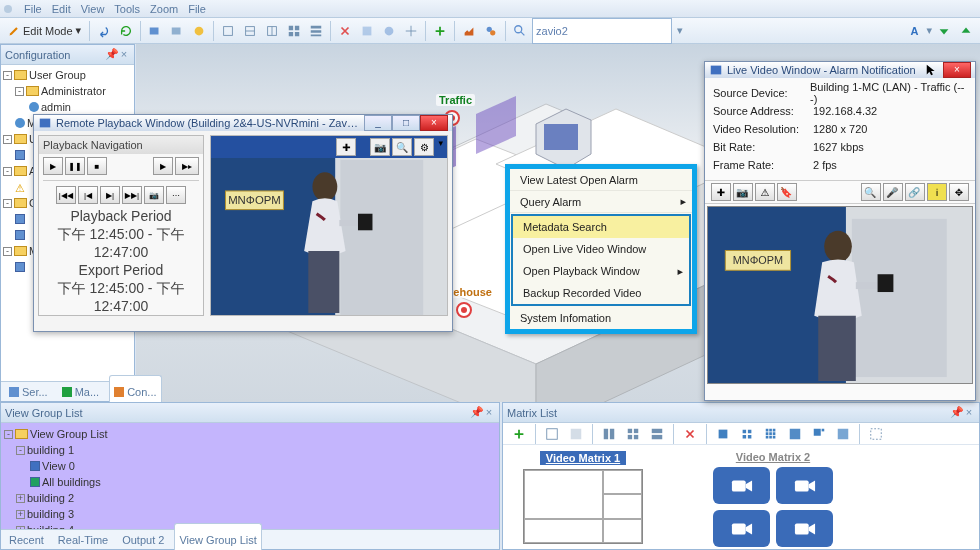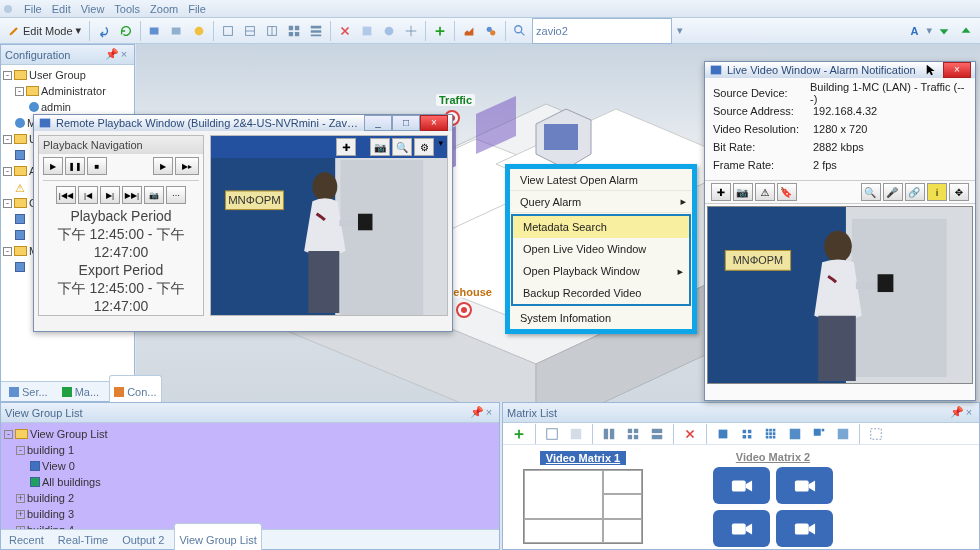--- a/index.html
+++ b/index.html
@@ -625,21 +625,21 @@
       <div class="row">
           <span class="lbl">Source Address:</span>
           <span class="val">192.168.4.32</span>
         </div>
       <div class="row">
           <span class="lbl">Video Resolution:</span>
           <span class="val">1280 x 720</span>
         </div>
       <div class="row">
           <span class="lbl">Bit Rate:</span>
-          <span class="val">2882 kbps</span>
+          <span class="val">1627 kbps</span>
         </div>
       <div class="row">
           <span class="lbl">Frame Rate:</span>
           <span class="val">2 fps</span>
         </div>
     </div>
     <div class="live-toolbar">
       <div class="grp">
         <div class="livbtn">✚</div>
         <div class="livbtn">📷</div>

